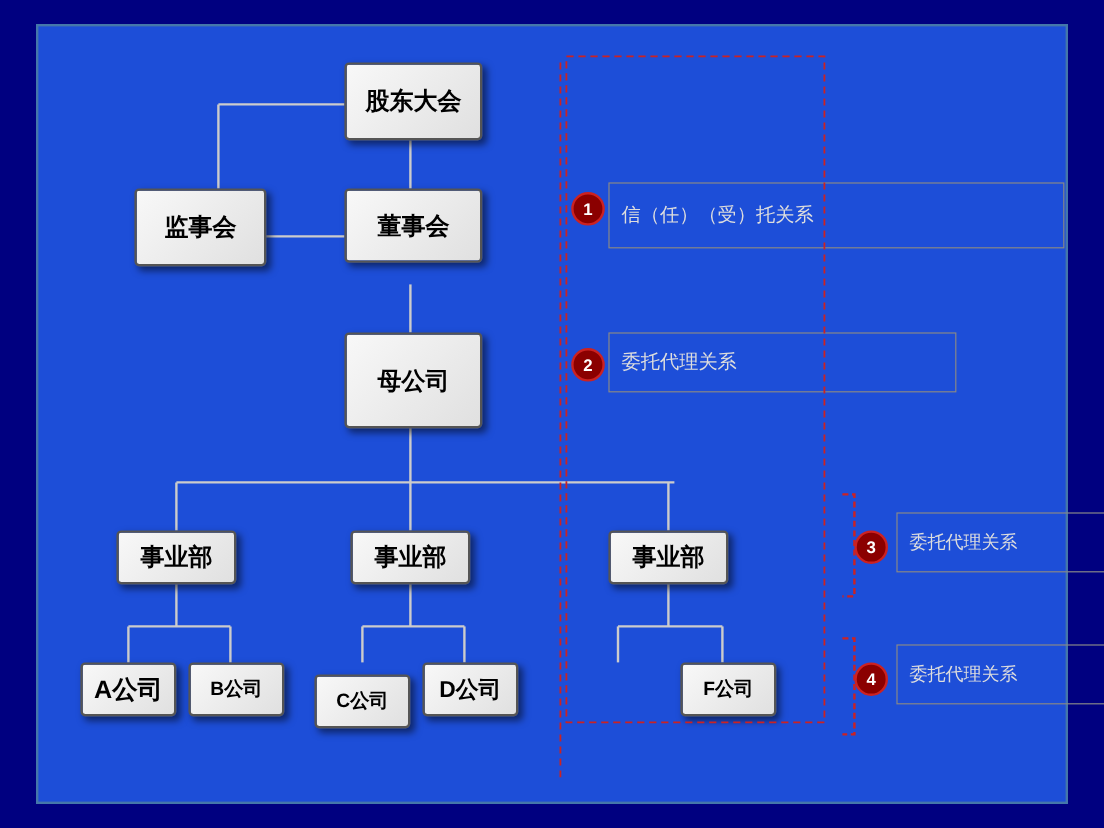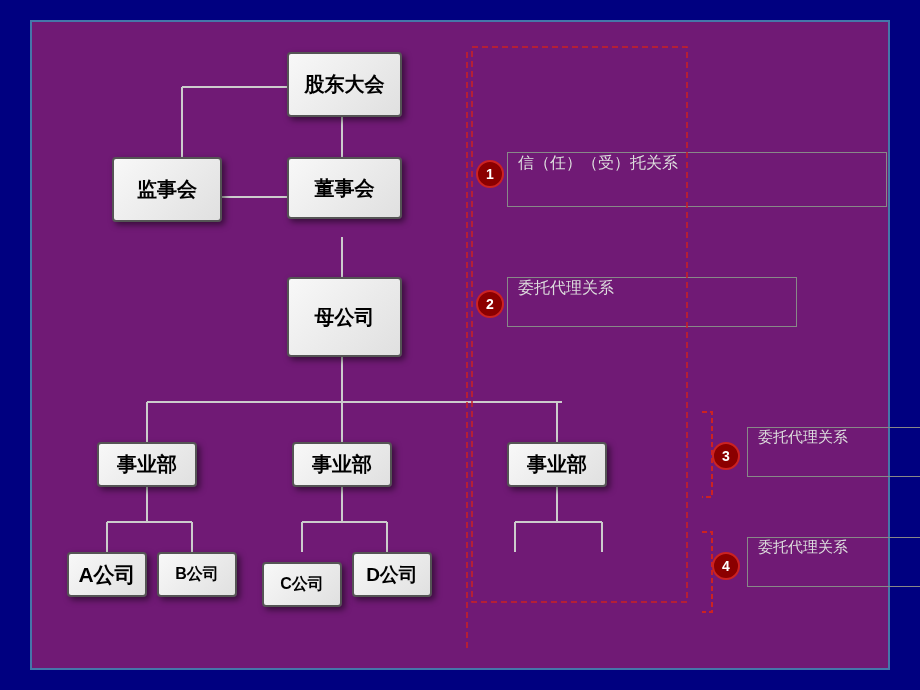--- a/index.html
+++ b/index.html
@@ -10,21 +10,21 @@
       font-family: 'SimHei', 'Microsoft YaHei', sans-serif;
       overflow: hidden;
       position: relative;
     }
     .main-container {
       position: absolute;
       top: 20px;
       left: 30px;
       right: 30px;
       bottom: 20px;
-      background: #701a75;
+      background: #1d4ed8;
       border: 2px solid #4477AA;
       padding: 20px;
     }
     .org-chart {
       position: relative;
       width: 100%;
       height: 100%;
     }
     
     .box {
@@ -39,21 +39,21 @@
       font-weight: bold;
       color: #000;
       box-shadow: 3px 3px 6px rgba(0,0,0,0.5);
     }
     
     .annotation-box {
       position: absolute;
       background: transparent;
       border: 1.5px solid #888;
       display: flex;
-      align-items: flex-start;
+      align-items: center;
       padding: 0 10px;
       color: #ddd;
       font-size: 15px;
     }
     
     .badge {
       position: absolute;
       width: 28px;
       height: 28px;
       border-radius: 50%;
@@ -155,20 +155,23 @@
 
     <div class="box" style="left:210px; top:520px; width:80px; height:45px; font-size:16px;">
       <span>C公司</span>
     </div>
 
     <div class="box" style="left:300px; top:510px; width:80px; height:45px; font-size:19px;">
       <span>D公司</span>
     </div>
 
 
+    <div class="box" style="left:515px; top:510px; width:80px; height:45px; font-size:16px;">
+      <span>F公司</span>
+    </div>
 
     <div class="badge" style="left:424px; top:118px;">
       <span>1</span>
     </div>
 
     <div class="badge" style="left:424px; top:248px;">
       <span>2</span>
     </div>
 
     <div class="badge" style="left:660px; top:400px;">

